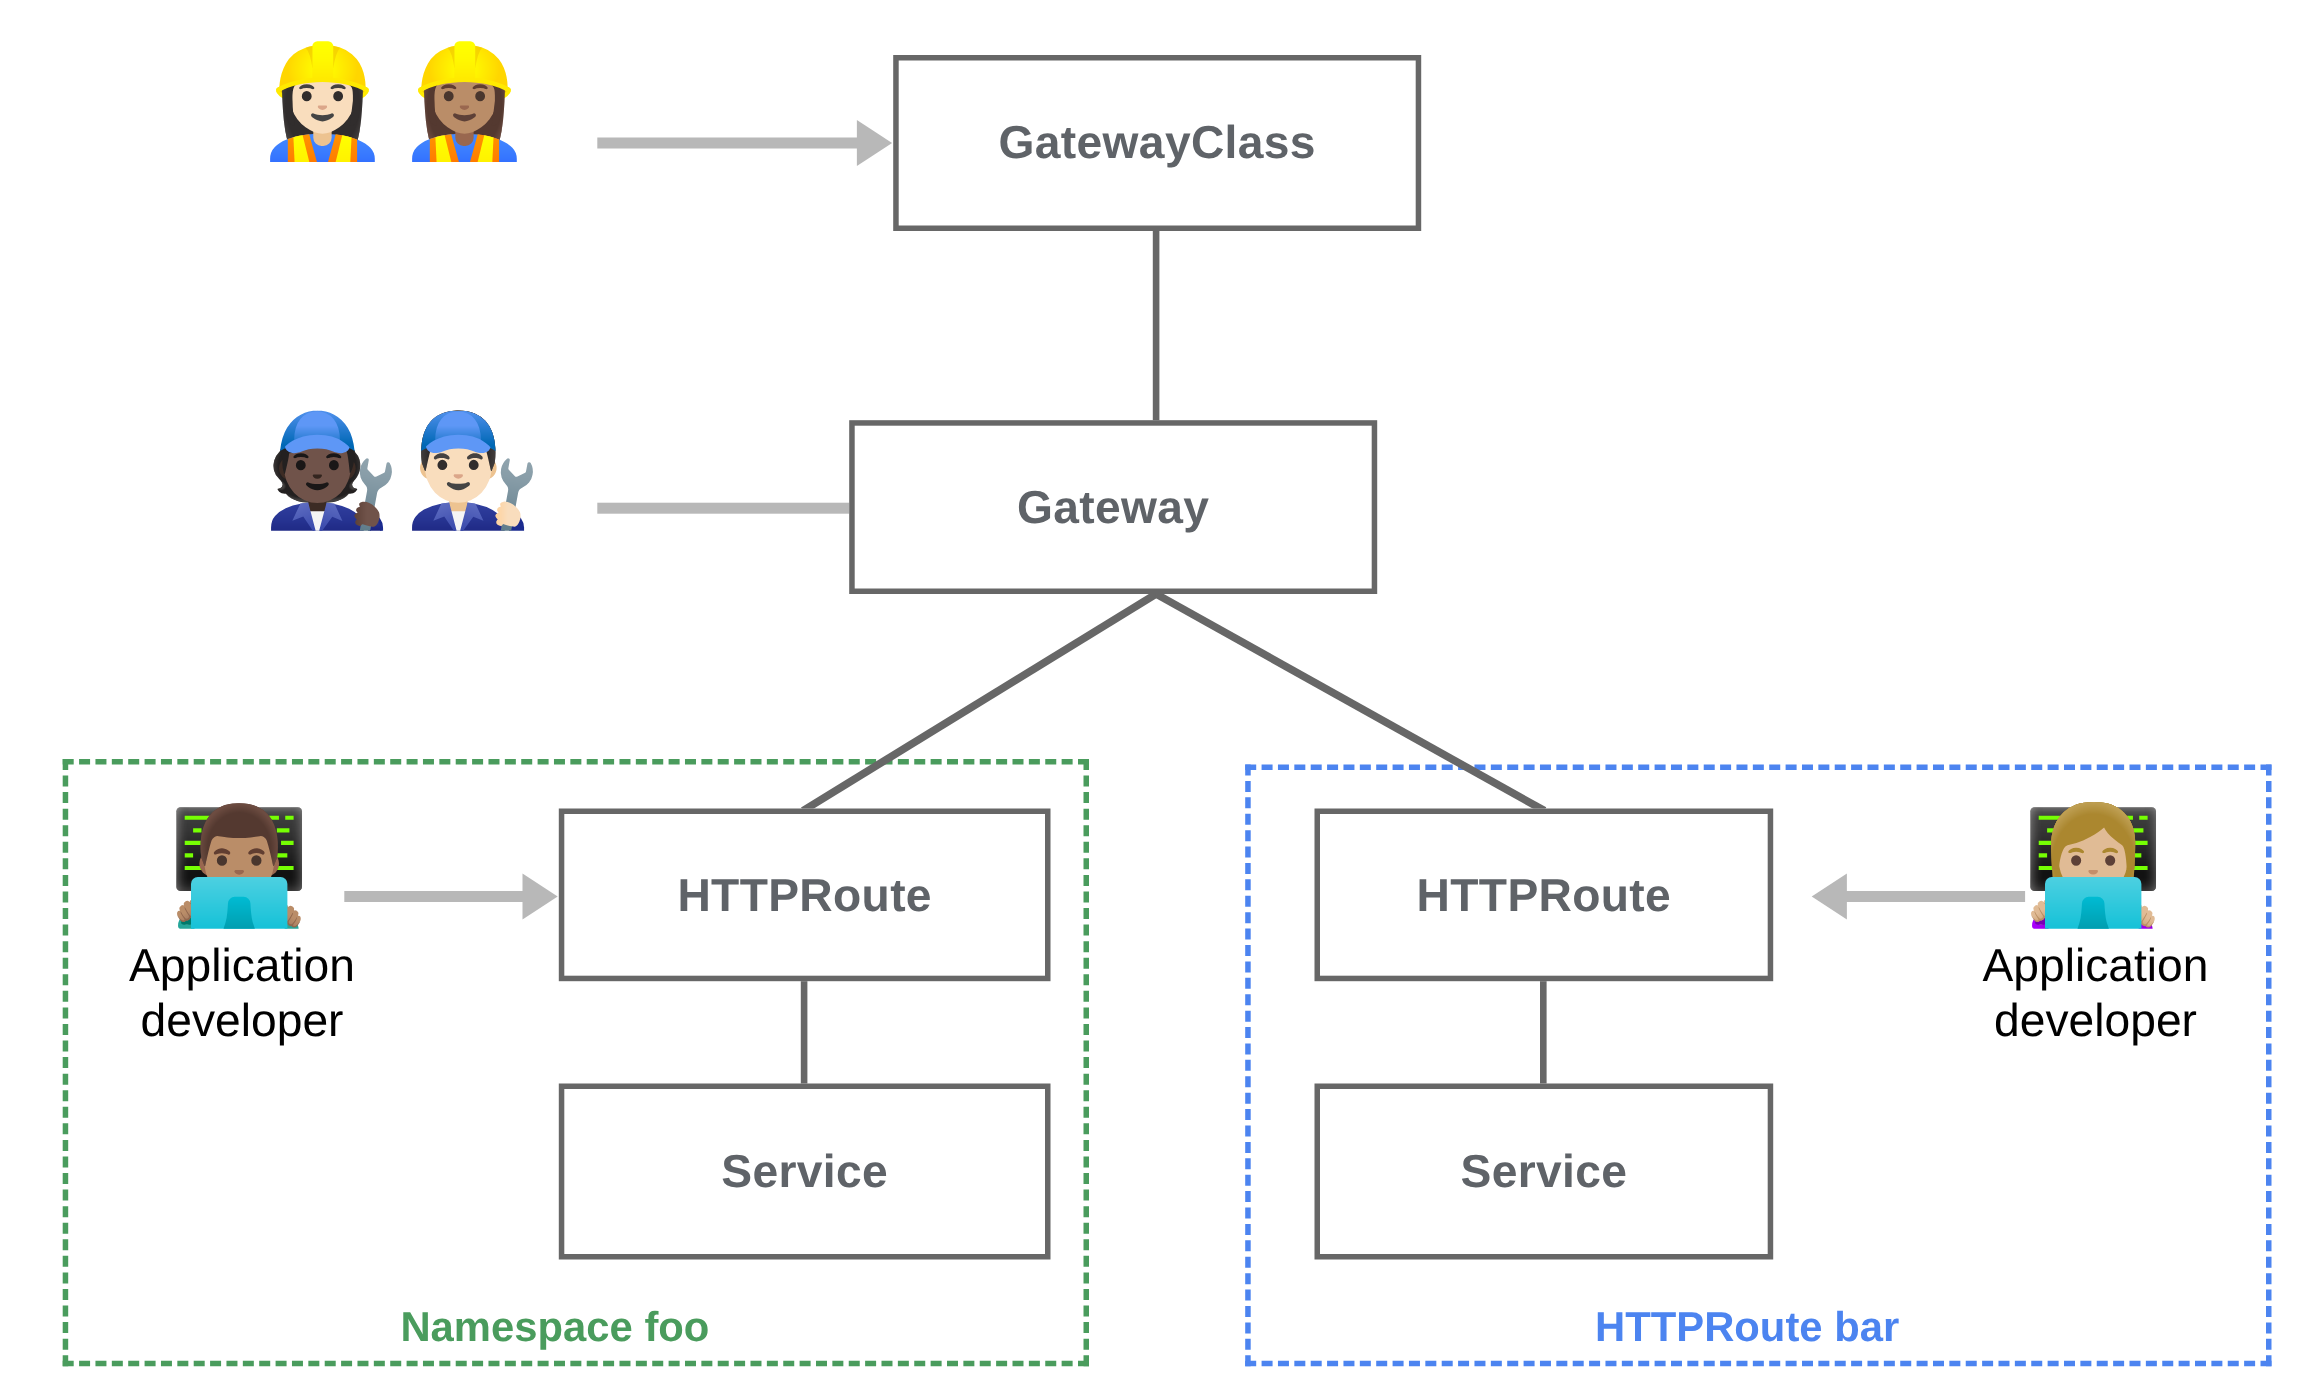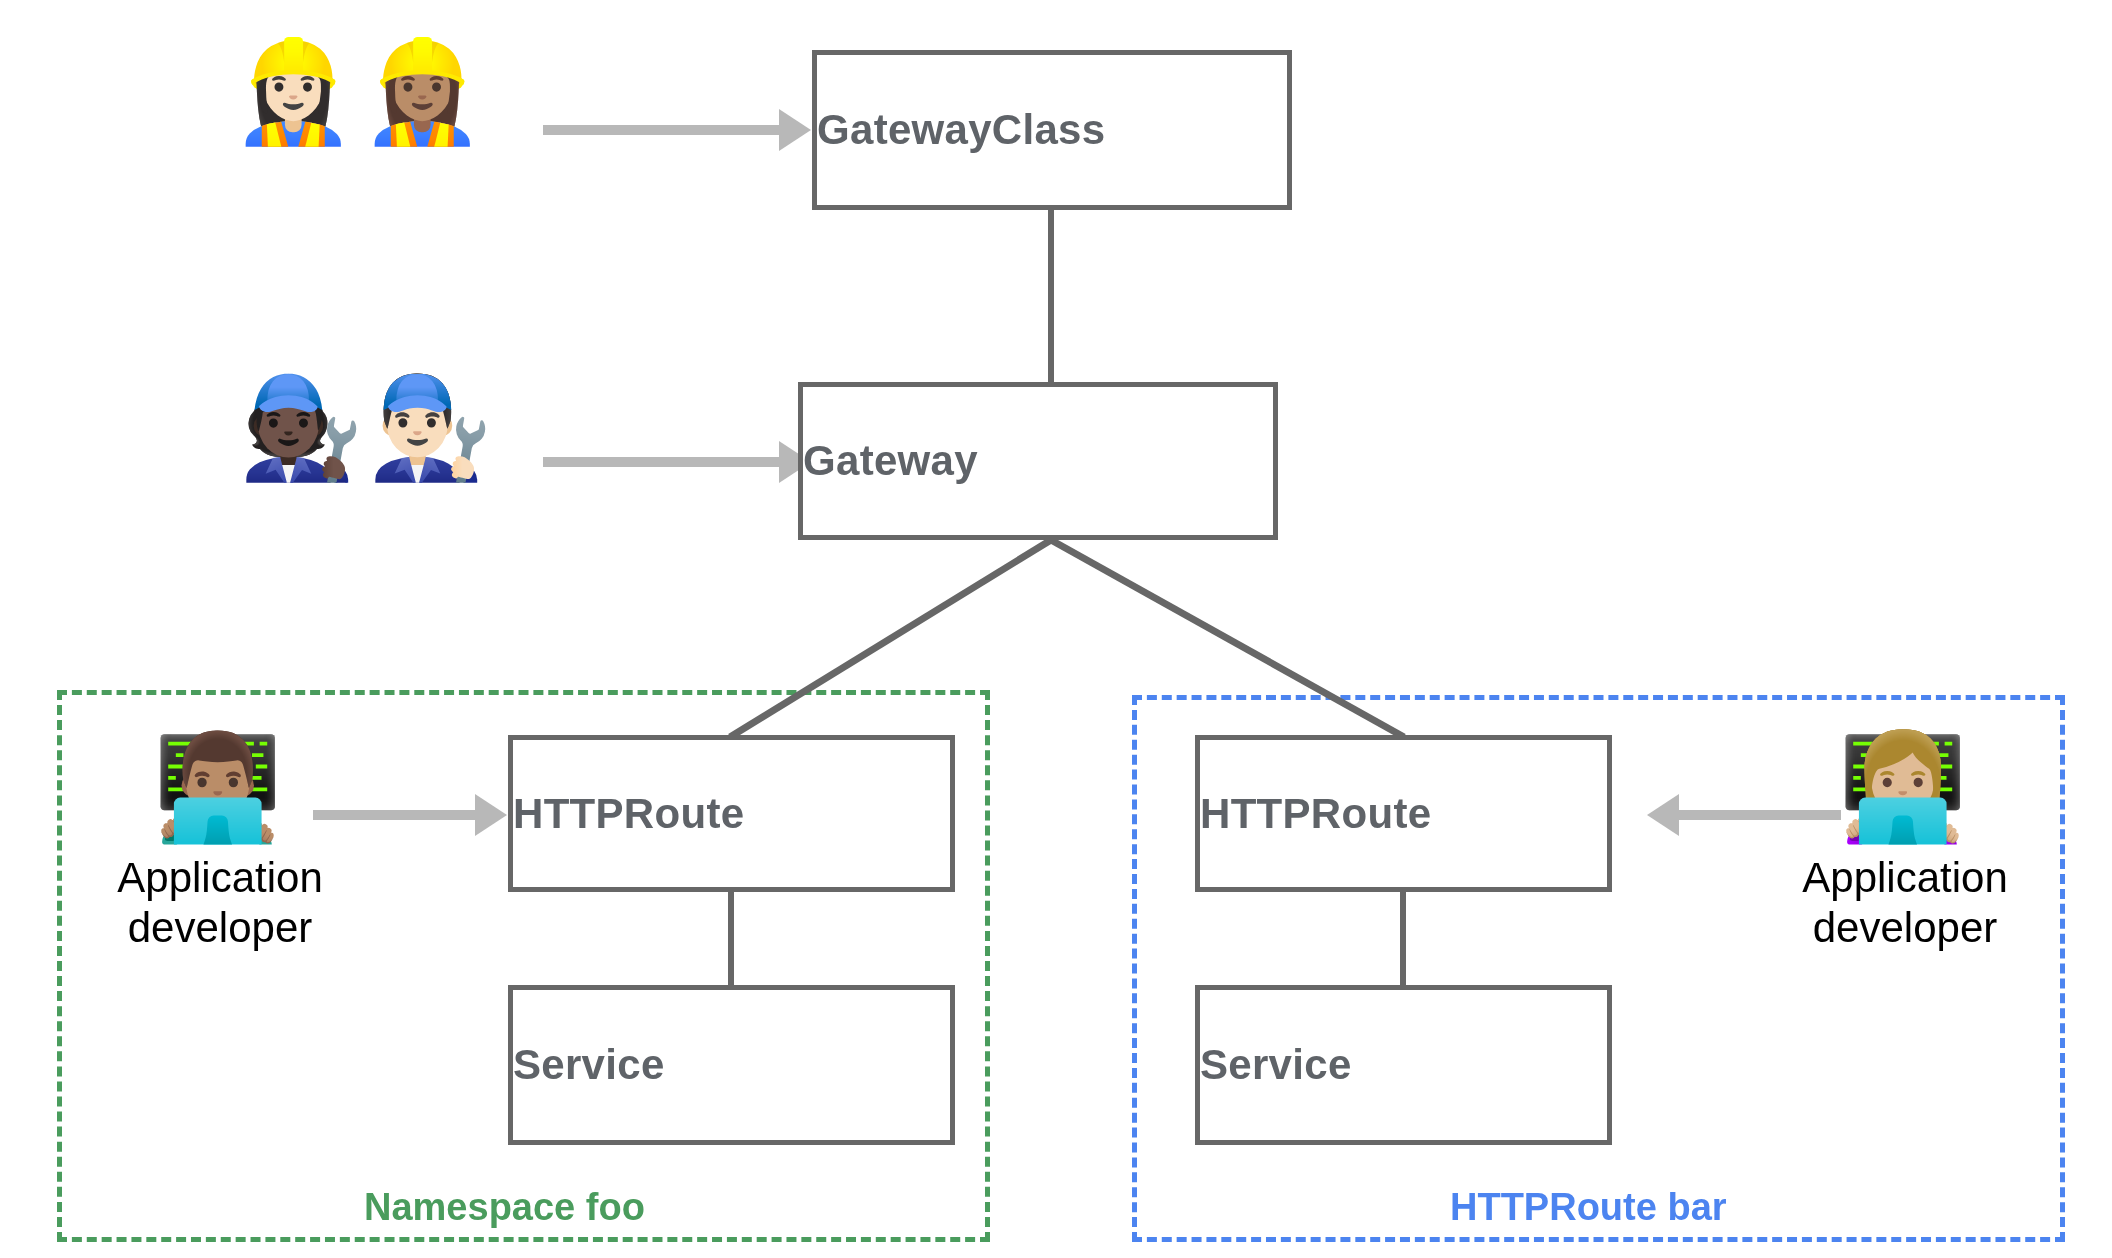--- a/index.html
+++ b/index.html
@@ -20,34 +20,34 @@
   }
 
   
   .res-box {
     position: absolute;
     box-sizing: border-box;
     border: 5px solid #676767;
     background: #ffffff;
     display: flex;
     align-items: center;
-    justify-content: flex-start;
+    justify-content: center;
     z-index: 5;
   }
   .res-label {
     font-family: "Liberation Sans", sans-serif;
     font-weight: bold;
     font-size: 42px;
     color: #5f6368;
     letter-spacing: 0.3px;
     white-space: nowrap;
   }
 
   #box-gatewayclass { left: 812px;  top: 50px;  width: 480px; height: 160px; }
-  #box-gateway      { left: 798px;  top: 382px; width: 480px; height: 158px; }
+  #box-gateway      { left: 772px;  top: 382px; width: 480px; height: 158px; }
   #box-httproute-foo{ left: 508px;  top: 735px; width: 447px; height: 157px; }
   #box-service-foo  { left: 508px;  top: 985px; width: 447px; height: 160px; }
   #box-httproute-bar{ left: 1195px; top: 735px; width: 417px; height: 157px; }
   #box-service-bar  { left: 1195px; top: 985px; width: 417px; height: 160px; }
 
   
   .namespace-box {
     position: absolute;
     box-sizing: border-box;
     border-style: dashed;

